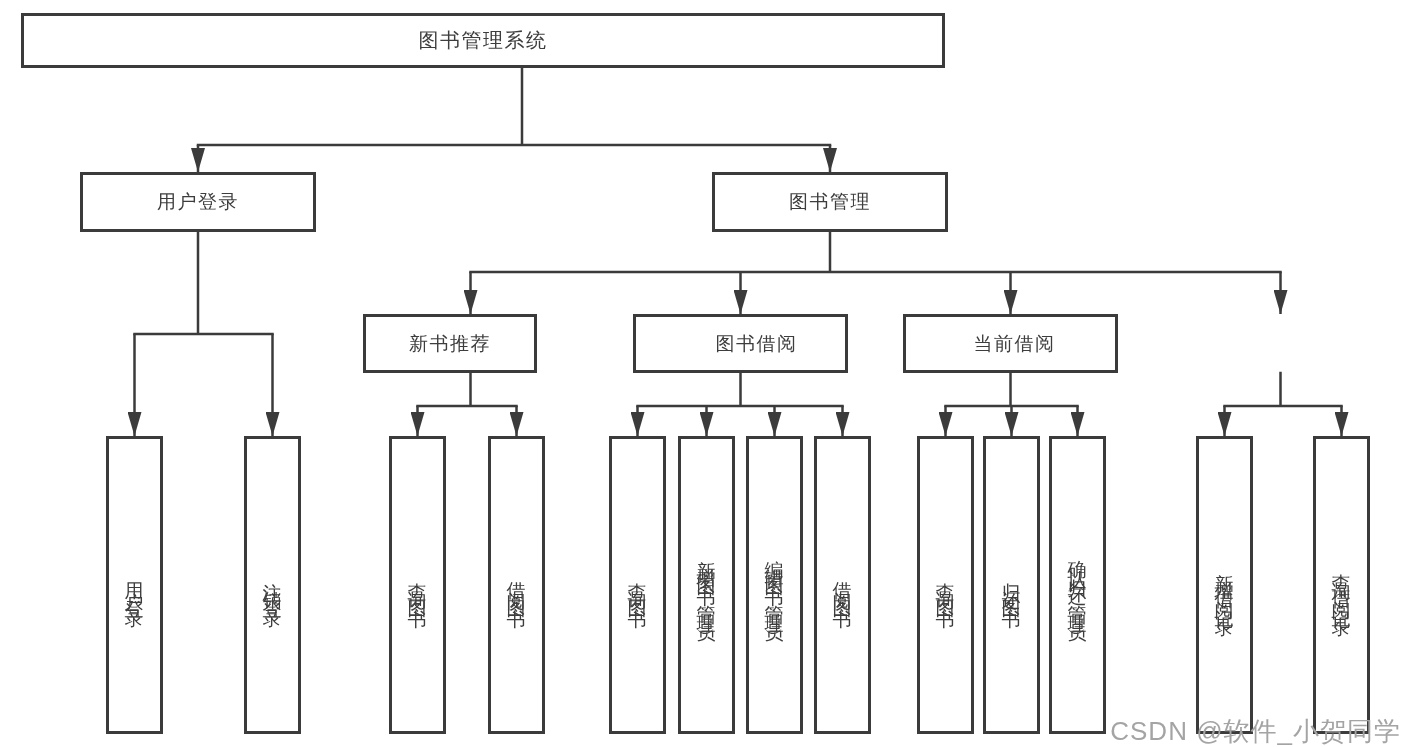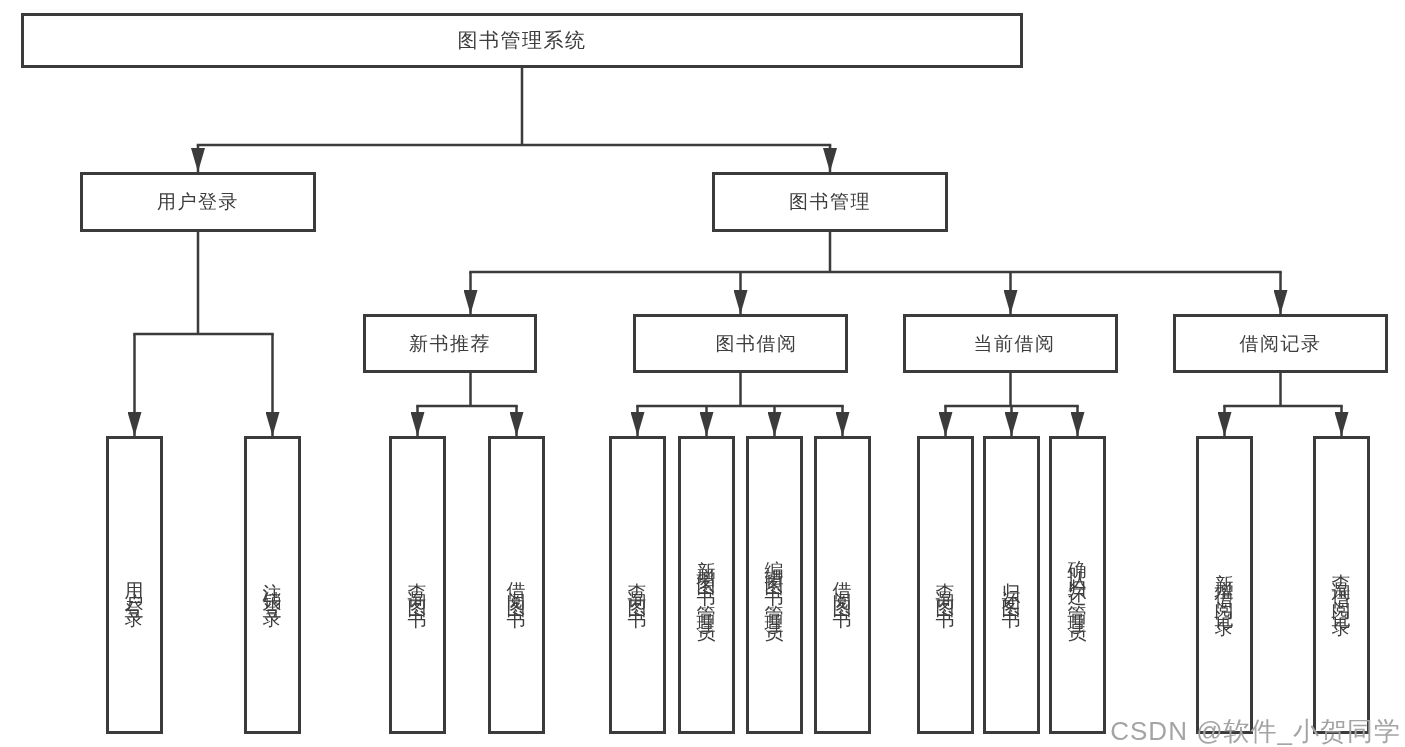--- a/index.html
+++ b/index.html
@@ -90,29 +90,28 @@
       <line x1="1077.5" y1="406" x2="1077.5" y2="436" marker-end="url(#ah)"></line>
     </g>
 
     <g>
       <path d="M1280.5,373 V406 M1224.5,406 H1341.5"></path>
       <line x1="1224.5" y1="406" x2="1224.5" y2="436" marker-end="url(#ah)"></line>
       <line x1="1341.5" y1="406" x2="1341.5" y2="436" marker-end="url(#ah)"></line>
     </g>
   </svg>
 
-  <div class="node root" style="left:21px;top:13px;width:1002px;height:55px;">图书管理系统</div>
+  <div class="node root" style="left:21px;top:13px;width:924px;height:55px;">图书管理系统</div>
 
   <div class="node" style="left:80px;top:172px;width:236px;height:60px;">用户登录</div>
   <div class="node" style="left:712px;top:172px;width:236px;height:60px;">图书管理</div>
 
   <div class="node" style="left:363px;top:314px;width:174px;height:59px;">新书推荐</div>
   <div class="node" style="left:633px;top:314px;width:215px;height:59px;padding-left:32px;">图书借阅</div>
   <div class="node" style="left:903px;top:314px;width:215px;height:59px;padding-left:8px;">当前借阅</div>
-  <div class="node" style="left:1173px;top:314px;width:215px;height:59px;">借阅记录</div>
 
   <div class="node leaf" style="left:106px;top:436px;width:57px;height:298px;">用户登录</div>
   <div class="node leaf" style="left:244px;top:436px;width:57px;height:298px;">注销登录</div>
 
   <div class="node leaf" style="left:389px;top:436px;width:57px;height:298px;">查询图书</div>
   <div class="node leaf" style="left:488px;top:436px;width:57px;height:298px;">借阅图书</div>
 
   <div class="node leaf" style="left:609px;top:436px;width:57px;height:298px;">查询图书</div>
   <div class="node leaf" style="left:678px;top:436px;width:57px;height:298px;">新增图书（管理员）</div>
   <div class="node leaf" style="left:746px;top:436px;width:57px;height:298px;">编辑图书（管理员）</div>

